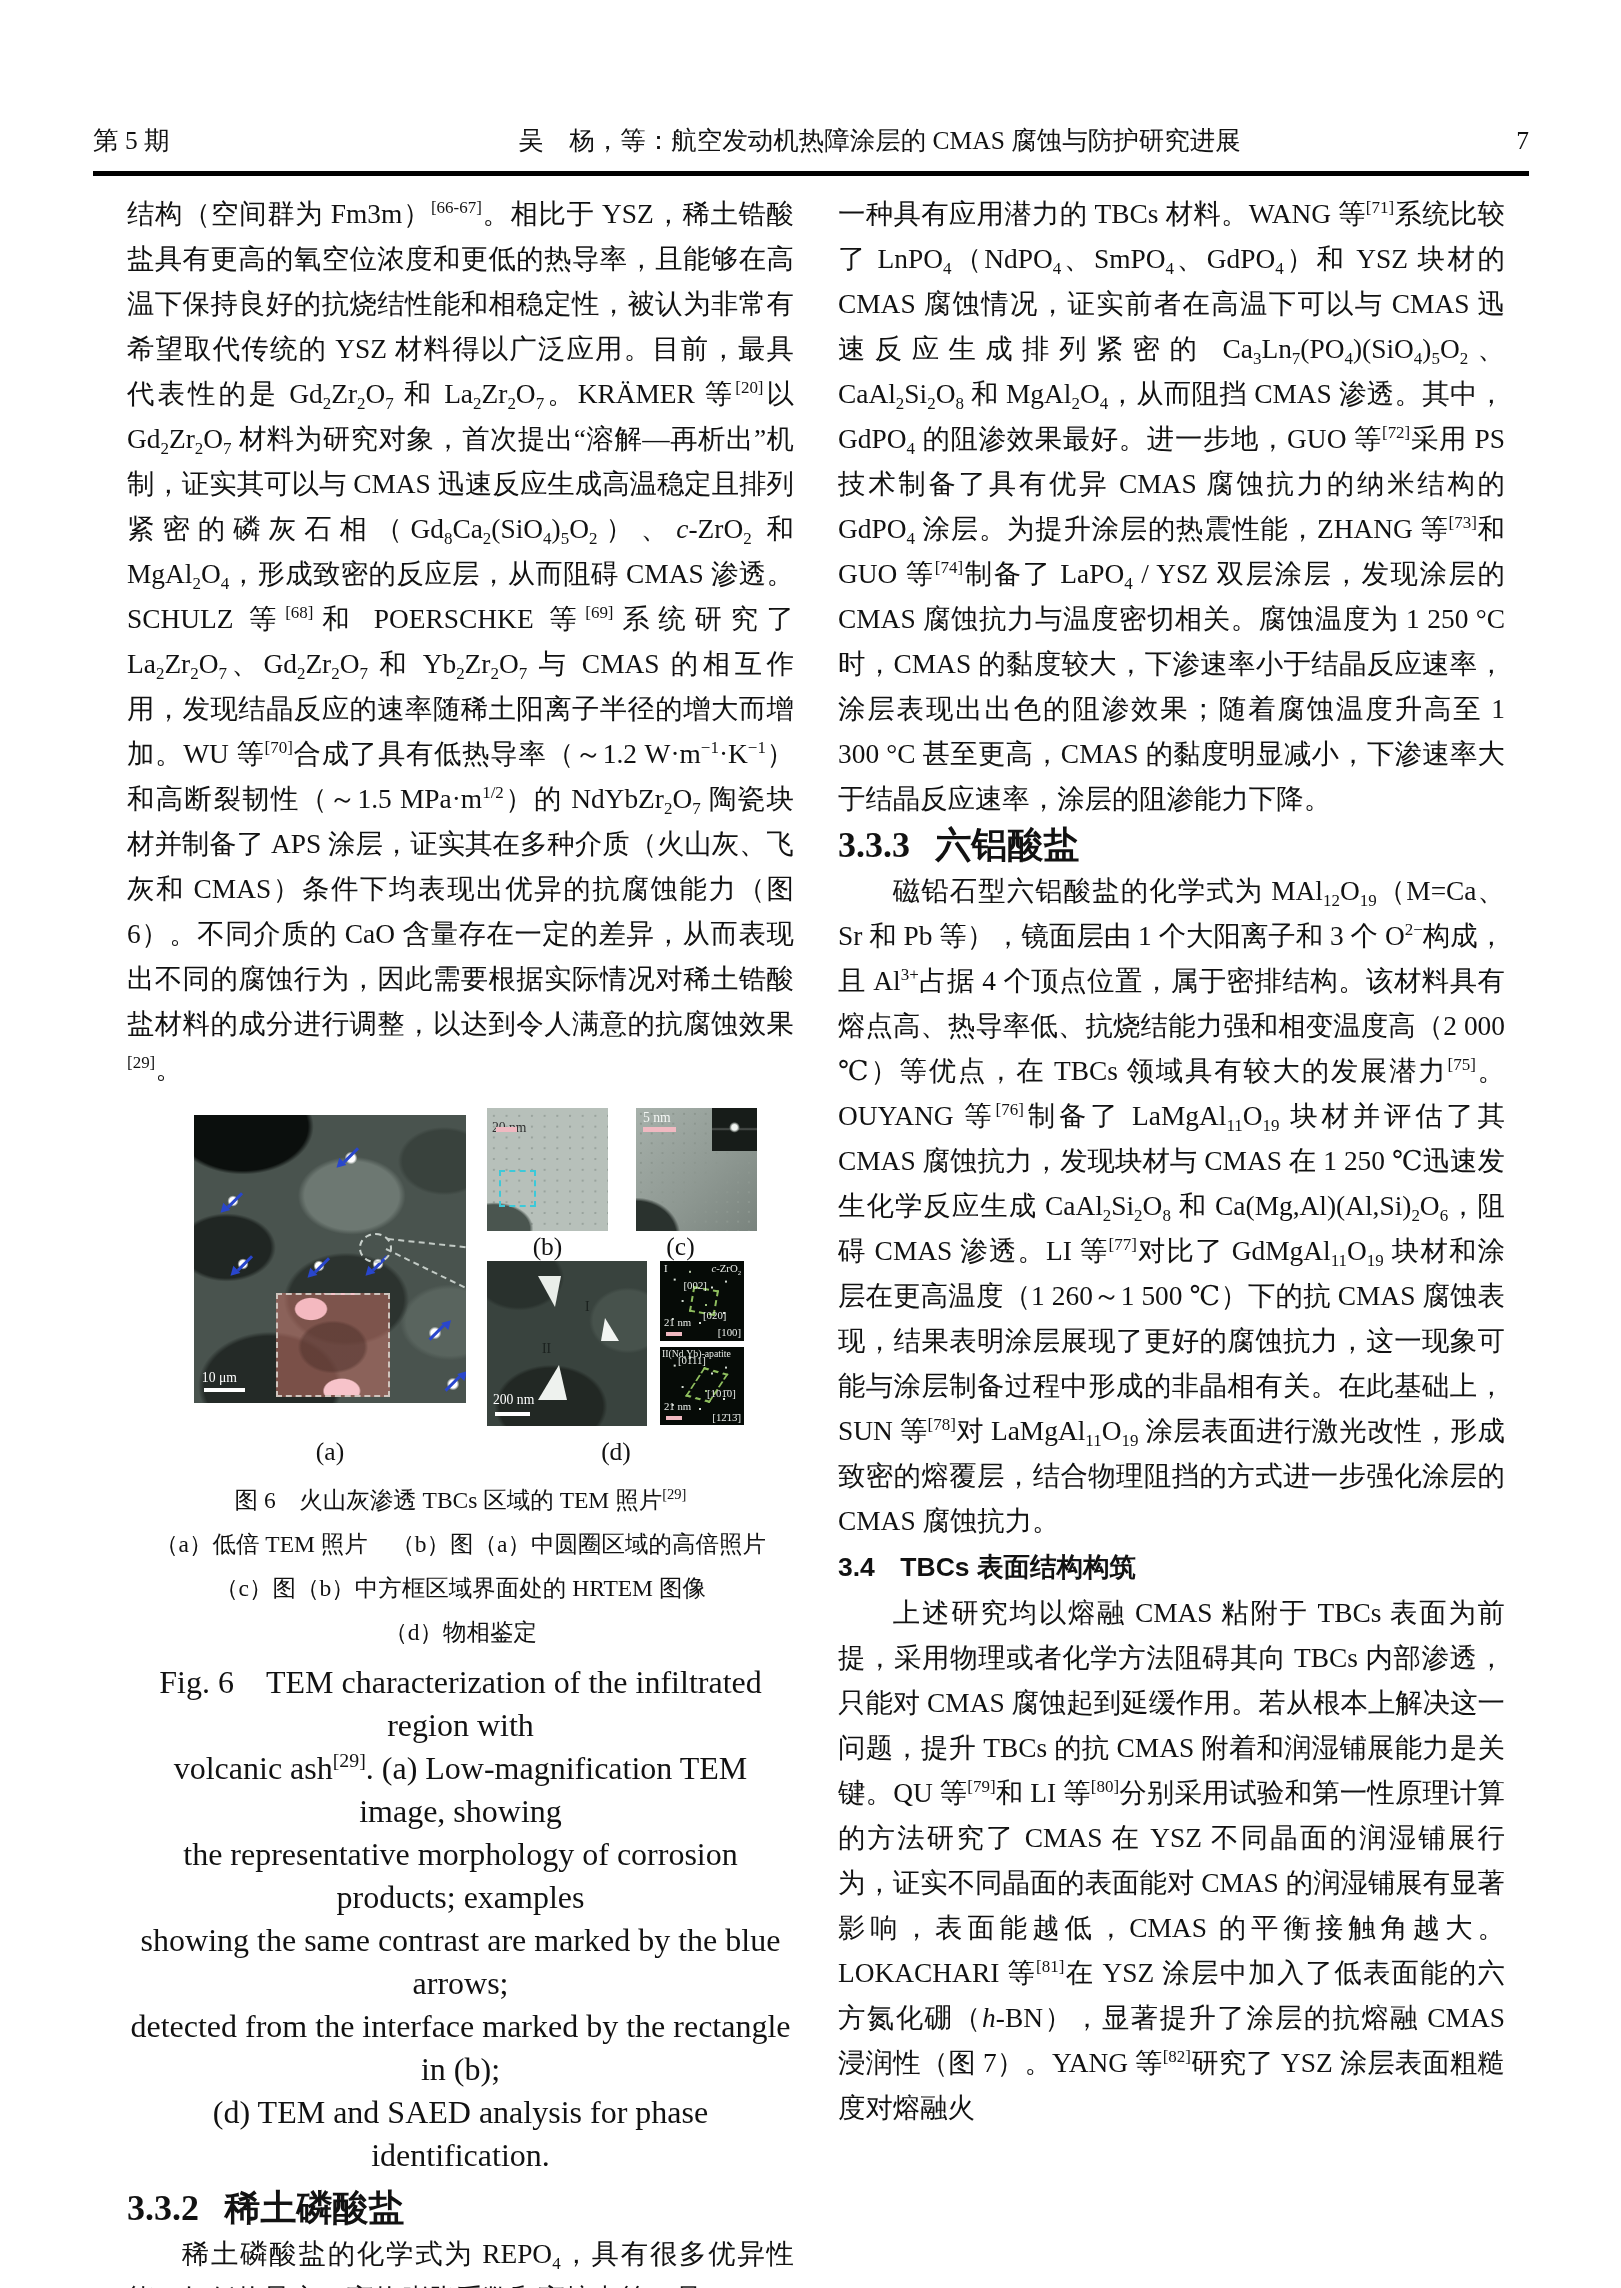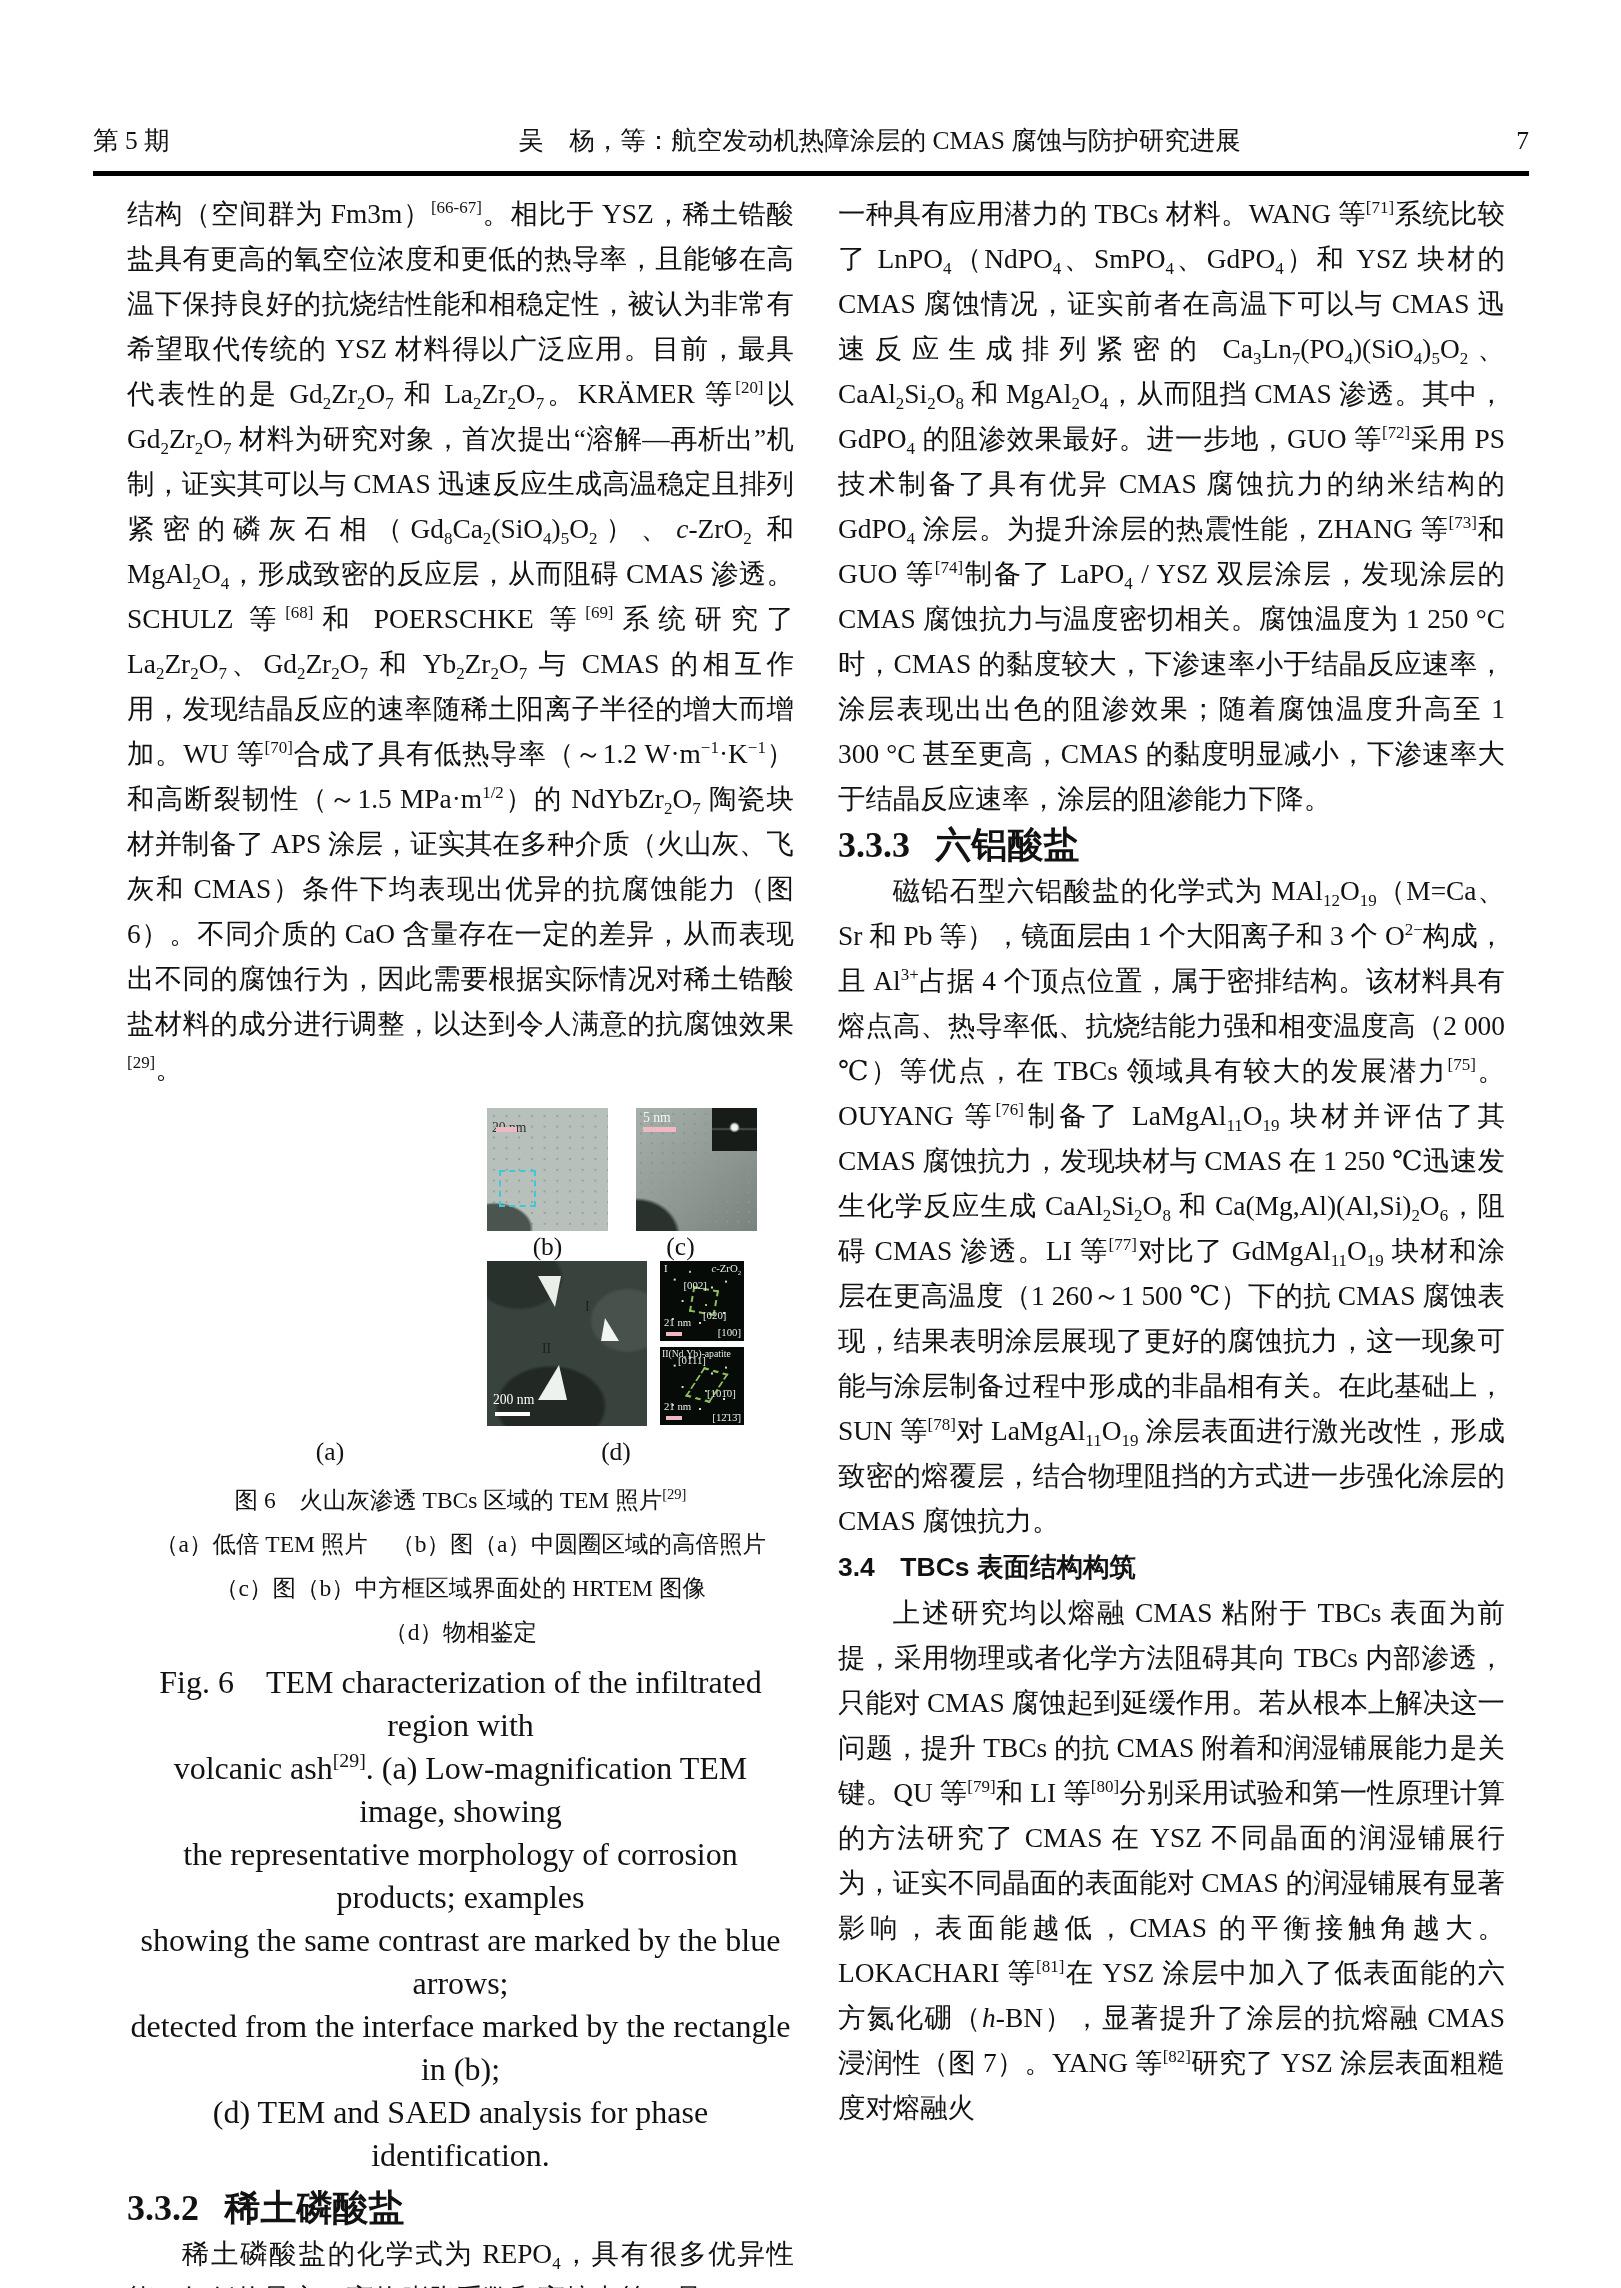--- a/index.html
+++ b/index.html
@@ -126,20 +126,35 @@
   <div class="ph-title">吴　杨，等：航空发动机热障涂层的 CMAS 腐蚀与防护研究进展</div>
   <div class="ph-pagenum">7</div>
 </div>
 <div class="head-rule"></div>
 
 <div class="col col-left">
   <p class="para">结构（空间群为 Fm3m）<sup>[66-67]</sup>。相比于 YSZ，稀土锆酸盐具有更高的氧空位浓度和更低的热导率，且能够在高温下保持良好的抗烧结性能和相稳定性，被认为非常有希望取代传统的 YSZ 材料得以广泛应用。目前，最具代表性的是 Gd<sub>2</sub>Zr<sub>2</sub>O<sub>7</sub> 和 La<sub>2</sub>Zr<sub>2</sub>O<sub>7</sub>。KRÄMER 等<sup>[20]</sup>以 Gd<sub>2</sub>Zr<sub>2</sub>O<sub>7</sub> 材料为研究对象，首次提出“溶解—再析出”机制，证实其可以与 CMAS 迅速反应生成高温稳定且排列紧密的磷灰石相（Gd<sub>8</sub>Ca<sub>2</sub>(SiO<sub>4</sub>)<sub>5</sub>O<sub>2</sub>）、<i>c</i>-ZrO<sub>2</sub> 和 MgAl<sub>2</sub>O<sub>4</sub>，形成致密的反应层，从而阻碍 CMAS 渗透。SCHULZ 等<sup>[68]</sup>和 POERSCHKE 等<sup>[69]</sup>系统研究了 La<sub>2</sub>Zr<sub>2</sub>O<sub>7</sub>、Gd<sub>2</sub>Zr<sub>2</sub>O<sub>7</sub> 和 Yb<sub>2</sub>Zr<sub>2</sub>O<sub>7</sub> 与 CMAS 的相互作用，发现结晶反应的速率随稀土阳离子半径的增大而增加。WU 等<sup>[70]</sup>合成了具有低热导率（～1.2 W·m<sup>−1</sup>·K<sup>−1</sup>）和高断裂韧性（～1.5 MPa·m<sup>1/2</sup>）的 NdYbZr<sub>2</sub>O<sub>7</sub> 陶瓷块材并制备了 APS 涂层，证实其在多种介质（火山灰、飞灰和 CMAS）条件下均表现出优异的抗腐蚀能力（图 6）。不同介质的 CaO 含量存在一定的差异，从而表现出不同的腐蚀行为，因此需要根据实际情况对稀土锆酸盐材料的成分进行调整，以达到令人满意的抗腐蚀效果<sup>[29]</sup>。</p>
 
   <div class="figure6">
 
+    <div class="fig-img img-a">
+      <span class="arrow" style="left:147px;top:39px;transform:rotate(-45deg);"></span>
+      <span class="arrow" style="left:31px;top:84px;transform:rotate(-45deg);"></span>
+      <span class="arrow" style="left:41px;top:147px;transform:rotate(-45deg);"></span>
+      <span class="arrow" style="left:118px;top:149px;transform:rotate(-45deg);"></span>
+      <span class="arrow" style="left:176px;top:147px;transform:rotate(-45deg);"></span>
+      <span class="arrow" style="left:233px;top:216px;transform:rotate(135deg);"></span>
+      <span class="arrow" style="left:249px;top:267px;transform:rotate(135deg);"></span>
+      <span class="dash-circle"></span>
+      <span class="dash-line dl1"></span>
+      <span class="dash-line dl2"></span>
+      <div class="pink-inset"></div>
+      <span class="scale-text" style="left:7.8px;bottom:17.6px;color:#fff;">10 μm</span>
+      <span class="scalebar" style="left:9.8px;bottom:11.8px;width:41px;height:3.9px;background:#fff;"></span>
+    </div>
 
     <div class="fig-img img-b">
       <span class="cyan-box"></span>
       <span class="scale-text" style="left:4.9px;top:2px;color:#2e2e2e;margin-top:10px;">20 nm</span>
       <span class="scalebar pinkbar" style="left:8.8px;top:19.6px;width:21.6px;height:4.9px;"></span>
     </div>
 
     <div class="fig-img img-c">
       <div class="fft-inset"></div>
       <span class="scale-text" style="left:6.9px;top:2px;color:#f5f7f5;">5 nm</span>

